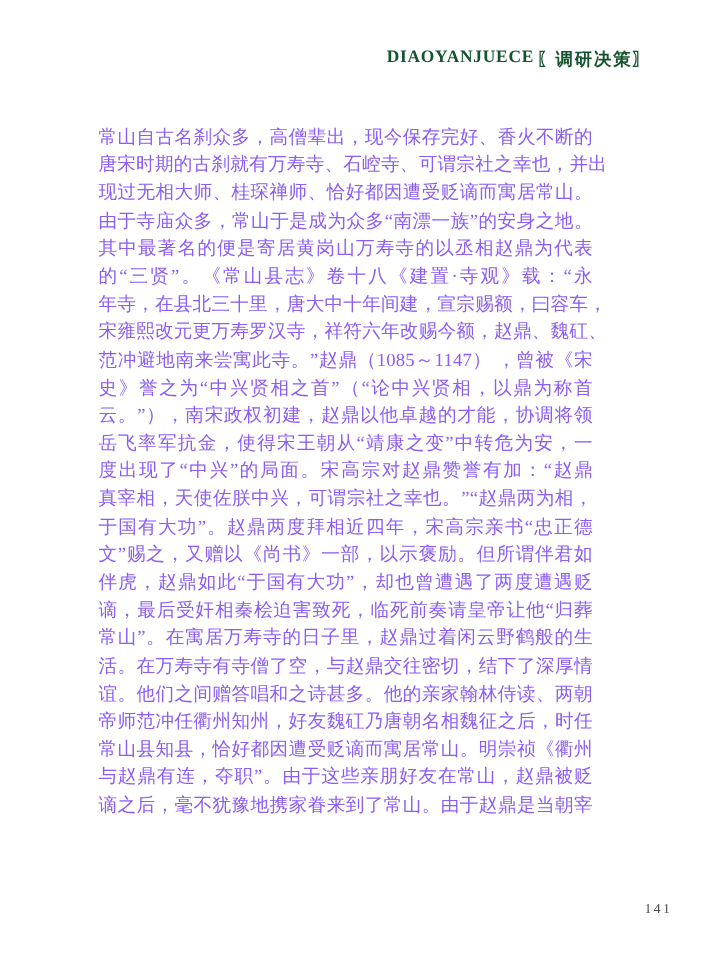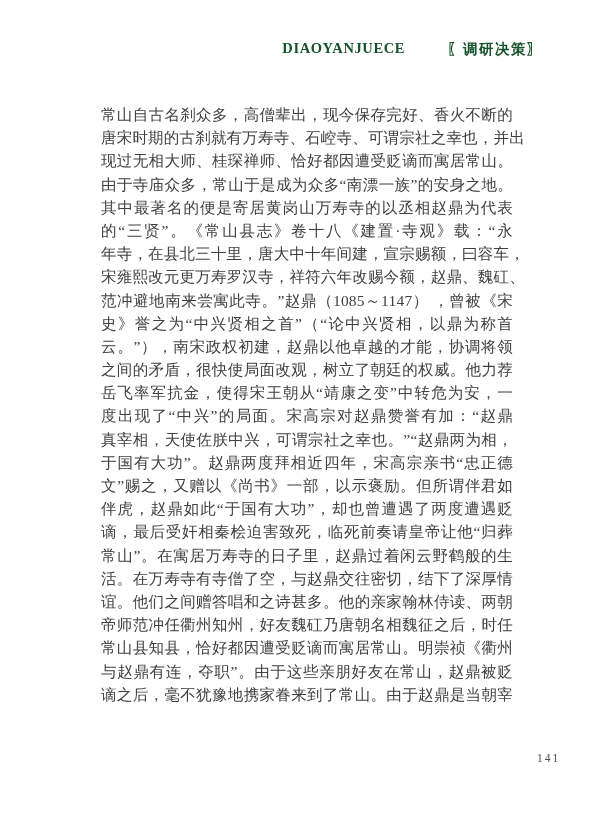--- a/index.html
+++ b/index.html
@@ -32,29 +32,28 @@
   }
   .running-head .latin {
     font-size: 14.5px;
     font-weight: bold;
     letter-spacing: 0.6px;
   }
   .running-head .cn {
     font-size: 14.5px;
     font-weight: bold;
     letter-spacing: 1.5px;
-    margin-left: 40px;
   }
   
   .body-text {
     position: absolute;
-    left: 101px;
+    left: 82px;
     top: 103px;
     width: 412px;
-    color: #404040;
+    color: #8b5cf6;
   }
   .text-line {
     font-size: 15.5px;
     line-height: 23.2px;
     height: 23.2px;
     white-space: nowrap;
     text-align: justify;
     text-align-last: justify;
     text-justify: inter-character;
     letter-spacing: 0.2px;
@@ -85,21 +84,20 @@
       <div class="text-line">唐宋时期的古刹就有万寿寺、石崆寺、可谓宗社之幸也，并出</div>
       <div class="text-line">现过无相大师、桂琛禅师、恰好都因遭受贬谪而寓居常山。</div>
       <div class="text-line">由于寺庙众多，常山于是成为众多“南漂一族”的安身之地。</div>
       <div class="text-line">其中最著名的便是寄居黄岗山万寿寺的以丞相赵鼎为代表</div>
       <div class="text-line">的“三贤”。《常山县志》卷十八《建置·寺观》载：“永</div>
       <div class="text-line">年寺，在县北三十里，唐大中十年间建，宣宗赐额，曰容车，</div>
       <div class="text-line">宋雍熙改元更万寿罗汉寺，祥符六年改赐今额，赵鼎、魏矼、</div>
       <div class="text-line">范冲避地南来尝寓此寺。”赵鼎（1085～1147） ，曾被《宋</div>
       <div class="text-line">史》誉之为“中兴贤相之首”（“论中兴贤相，以鼎为称首</div>
       <div class="text-line">云。”），南宋政权初建，赵鼎以他卓越的才能，协调将领</div>
-      <div class="text-line">之间的矛盾，很快使局面改观，树立了朝廷的权威。他力荐</div>
       <div class="text-line">岳飞率军抗金，使得宋王朝从“靖康之变”中转危为安，一</div>
       <div class="text-line">度出现了“中兴”的局面。宋高宗对赵鼎赞誉有加：“赵鼎</div>
       <div class="text-line">真宰相，天使佐朕中兴，可谓宗社之幸也。”“赵鼎两为相，</div>
       <div class="text-line">于国有大功”。赵鼎两度拜相近四年，宋高宗亲书“忠正德</div>
       <div class="text-line">文”赐之，又赠以《尚书》一部，以示褒励。但所谓伴君如</div>
       <div class="text-line">伴虎，赵鼎如此“于国有大功”，却也曾遭遇了两度遭遇贬</div>
       <div class="text-line">谪，最后受奸相秦桧迫害致死，临死前奏请皇帝让他“归葬</div>
       <div class="text-line">常山”。在寓居万寿寺的日子里，赵鼎过着闲云野鹤般的生</div>
       <div class="text-line">活。在万寿寺有寺僧了空，与赵鼎交往密切，结下了深厚情</div>
       <div class="text-line">谊。他们之间赠答唱和之诗甚多。他的亲家翰林侍读、两朝</div>

